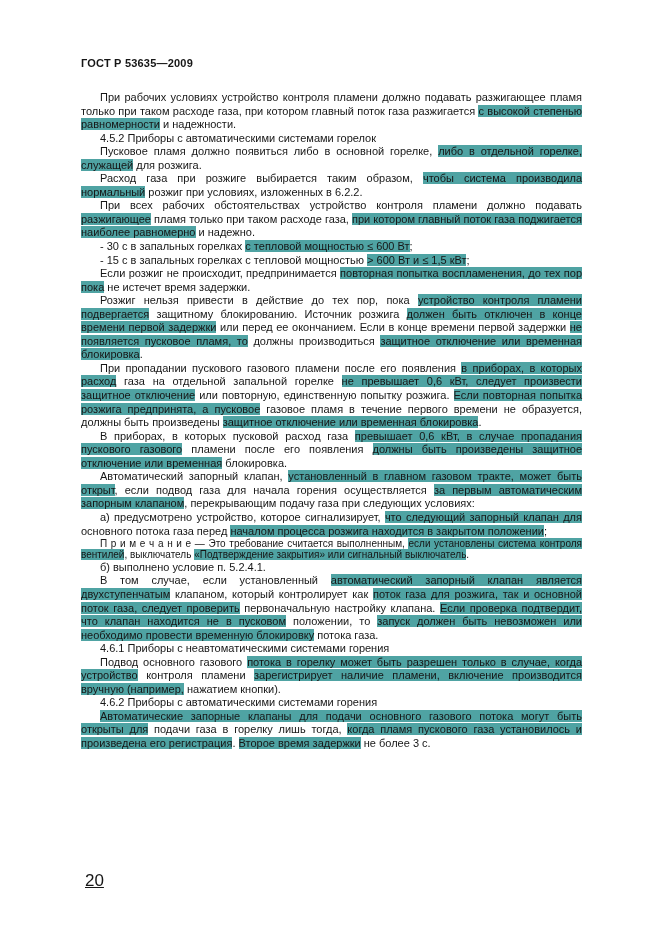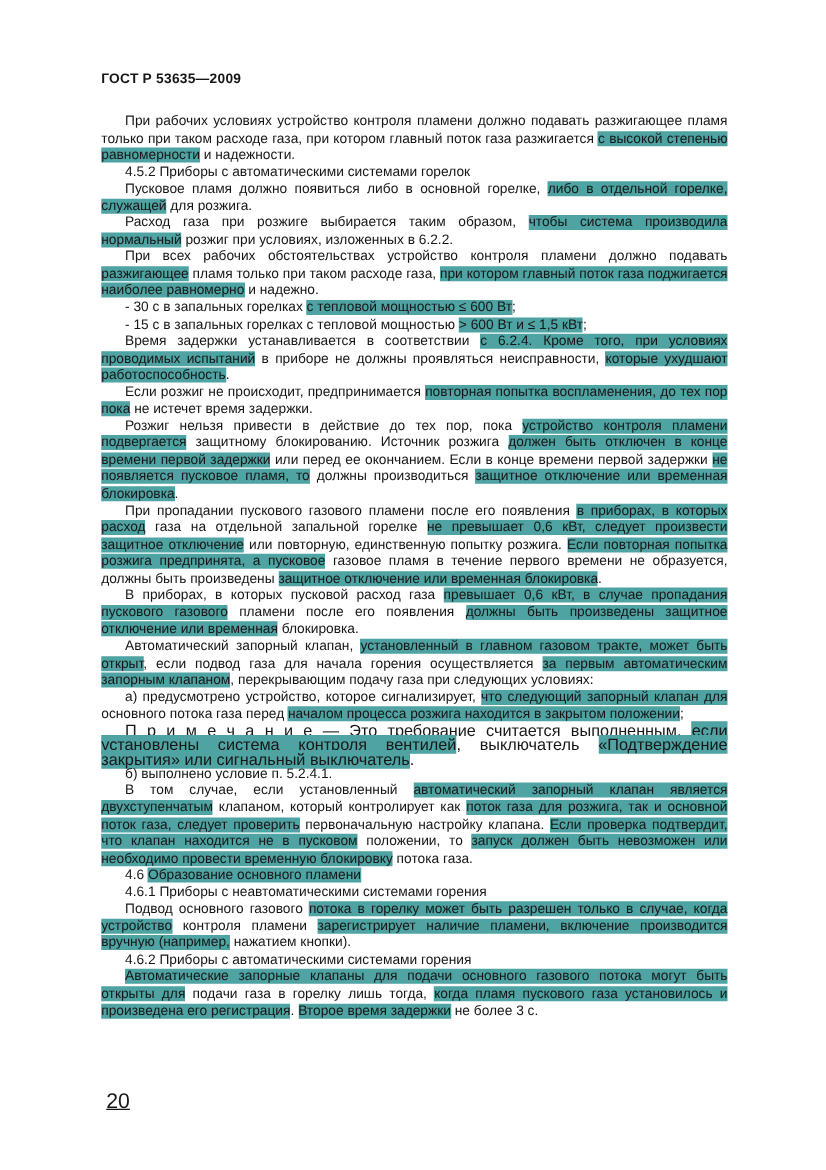--- a/index.html
+++ b/index.html
@@ -2,47 +2,45 @@
 <html style="--hl: #4fa3a3;"><head>
 <meta charset="utf-8">
 <style>
   html,body{margin:0;padding:0;background:#ffffff;}
   .page{position:relative;width:661px;height:936px;background:#ffffff;
         font-family:"Liberation Sans",sans-serif;color:#161616;overflow:hidden;}
   .doc-header{position:absolute;top:57px;left:81px;font-size:11px;font-weight:bold;letter-spacing:.2px;}
   .doc-content{position:absolute;top:91px;left:81px;width:501px;font-size:11px;line-height:13.55px;text-align:justify;}
   .doc-content p{margin:0;text-indent:19px;}
   .doc-content p.heading{font-weight:normal;}
-  .doc-content p.note{font-size:13px;line-height:11.4px;}
+  .doc-content p.note{font-size:10px;line-height:11.4px;}
   .hl{background:var(--hl,#4fa3a3);}
   .page-number{position:absolute;left:85px;top:871px;font-size:17px;text-decoration:underline;}
 </style>
 </head>
 <body>
 
 <div class="page">
   <div class="doc-header">ГОСТ Р 53635—2009</div>
   <div class="doc-content">
       <p class="body"><span>При рабочих условиях устройство контроля пламени должно подавать разжигающее пламя только при таком расходе газа, при котором главный поток газа разжигается </span><span class="hl">с высокой степенью равномерности</span><span> и надежности.</span></p>
       <p class="heading"><span>4.5.2 Приборы с автоматическими системами горелок</span></p>
       <p class="body"><span>Пусковое пламя должно появиться либо в основной горелке, </span><span class="hl">либо в отдельной горелке, служащей</span><span> для розжига.</span></p>
       <p class="body"><span>Расход газа при розжиге выбирается таким образом, </span><span class="hl">чтобы система производила нормальный</span><span> розжиг при условиях, изложенных в 6.2.2.</span></p>
       <p class="body"><span>При всех рабочих обстоятельствах устройство контроля пламени должно подавать </span><span class="hl">разжигающее</span><span> пламя только при таком расходе газа, </span><span class="hl">при котором главный поток газа поджигается наиболее равномерно</span><span> и надежно.</span></p>
       <p class="body"><span>- 30 с в запальных горелках </span><span class="hl">с тепловой мощностью ≤ 600 Вт</span><span>;</span></p>
       <p class="body"><span>- 15 с в запальных горелках с тепловой мощностью </span><span class="hl">&gt; 600 Вт и ≤ 1,5 кВт</span><span>;</span></p>
-      <p class="body"><span>Время задержки устанавливается в соответствии </span><span class="hl">с 6.2.4. Кроме того, при условиях проводимых испытаний</span><span> в приборе не должны проявляться неисправности, </span><span class="hl">которые ухудшают работоспособность</span><span>.</span></p>
       <p class="body"><span>Если розжиг не происходит, предпринимается </span><span class="hl">повторная попытка воспламенения, до тех пор пока</span><span> не истечет время задержки.</span></p>
       <p class="body"><span>Розжиг нельзя привести в действие до тех пор, пока </span><span class="hl">устройство контроля пламени подвергается</span><span> защитному блокированию. Источник розжига </span><span class="hl">должен быть отключен в конце времени первой задержки</span><span> или перед ее окончанием. Если в конце времени первой задержки </span><span class="hl">не появляется пусковое пламя, то</span><span> должны производиться </span><span class="hl">защитное отключение или временная блокировка</span><span>.</span></p>
       <p class="body"><span>При пропадании пускового газового пламени после его появления </span><span class="hl">в приборах, в которых расход</span><span> газа на отдельной запальной горелке </span><span class="hl">не превышает 0,6 кВт, следует произвести защитное отключение</span><span> или повторную, единственную попытку розжига. </span><span class="hl">Если повторная попытка розжига предпринята, а пусковое</span><span> газовое пламя в течение первого времени не образуется, должны быть произведены </span><span class="hl">защитное отключение или временная блокировка</span><span>.</span></p>
       <p class="body"><span>В приборах, в которых пусковой расход газа </span><span class="hl">превышает 0,6 кВт, в случае пропадания пускового газового</span><span> пламени после его появления </span><span class="hl">должны быть произведены защитное отключение или временная</span><span> блокировка.</span></p>
       <p class="body"><span>Автоматический запорный клапан, </span><span class="hl">установленный в главном газовом тракте, может быть открыт</span><span>, если подвод газа для начала горения осуществляется </span><span class="hl">за первым автоматическим запорным клапаном</span><span>, перекрывающим подачу газа при следующих условиях:</span></p>
       <p class="body"><span>а) предусмотрено устройство, которое сигнализирует, </span><span class="hl">что следующий запорный клапан для</span><span> основного потока газа перед </span><span class="hl">началом процесса розжига находится в закрытом положении</span><span>;</span></p>
       <p class="note"><span>П р и м е ч а н и е — Это требование считается выполненным, </span><span class="hl">если установлены система контроля вентилей</span><span>, выключатель </span><span class="hl">«Подтверждение закрытия» или сигнальный выключатель</span><span>.</span></p>
       <p class="body"><span>б) выполнено условие п. 5.2.4.1.</span></p>
       <p class="body"><span>В том случае, если установленный </span><span class="hl">автоматический запорный клапан является двухступенчатым</span><span> клапаном, который контролирует как </span><span class="hl">поток газа для розжига, так и основной поток газа, следует проверить</span><span> первоначальную настройку клапана. </span><span class="hl">Если проверка подтвердит, что клапан находится не в пусковом</span><span> положении, то </span><span class="hl">запуск должен быть невозможен или необходимо провести временную блокировку</span><span> потока газа.</span></p>
-      <p class="heading"><span>4.6 </span><span class="hl">Образование основного пламени</span></p>
       <p class="heading"><span>4.6.1 Приборы с неавтоматическими системами горения</span></p>
       <p class="body"><span>Подвод основного газового </span><span class="hl">потока в горелку может быть разрешен только в случае, когда устройство</span><span> контроля пламени </span><span class="hl">зарегистрирует наличие пламени, включение производится вручную (например,</span><span> нажатием кнопки).</span></p>
       <p class="heading"><span>4.6.2 Приборы с автоматическими системами горения</span></p>
       <p class="body"><span class="hl">Автоматические запорные клапаны для подачи основного газового потока могут быть открыты для</span><span> подачи газа в горелку лишь тогда, </span><span class="hl">когда пламя пускового газа установилось и произведена его регистрация</span><span>. </span><span class="hl">Второе время задержки</span><span> не более 3 с.</span></p>
     </div>
   <div class="page-number">20</div>
 </div>
 
 </body></html>

